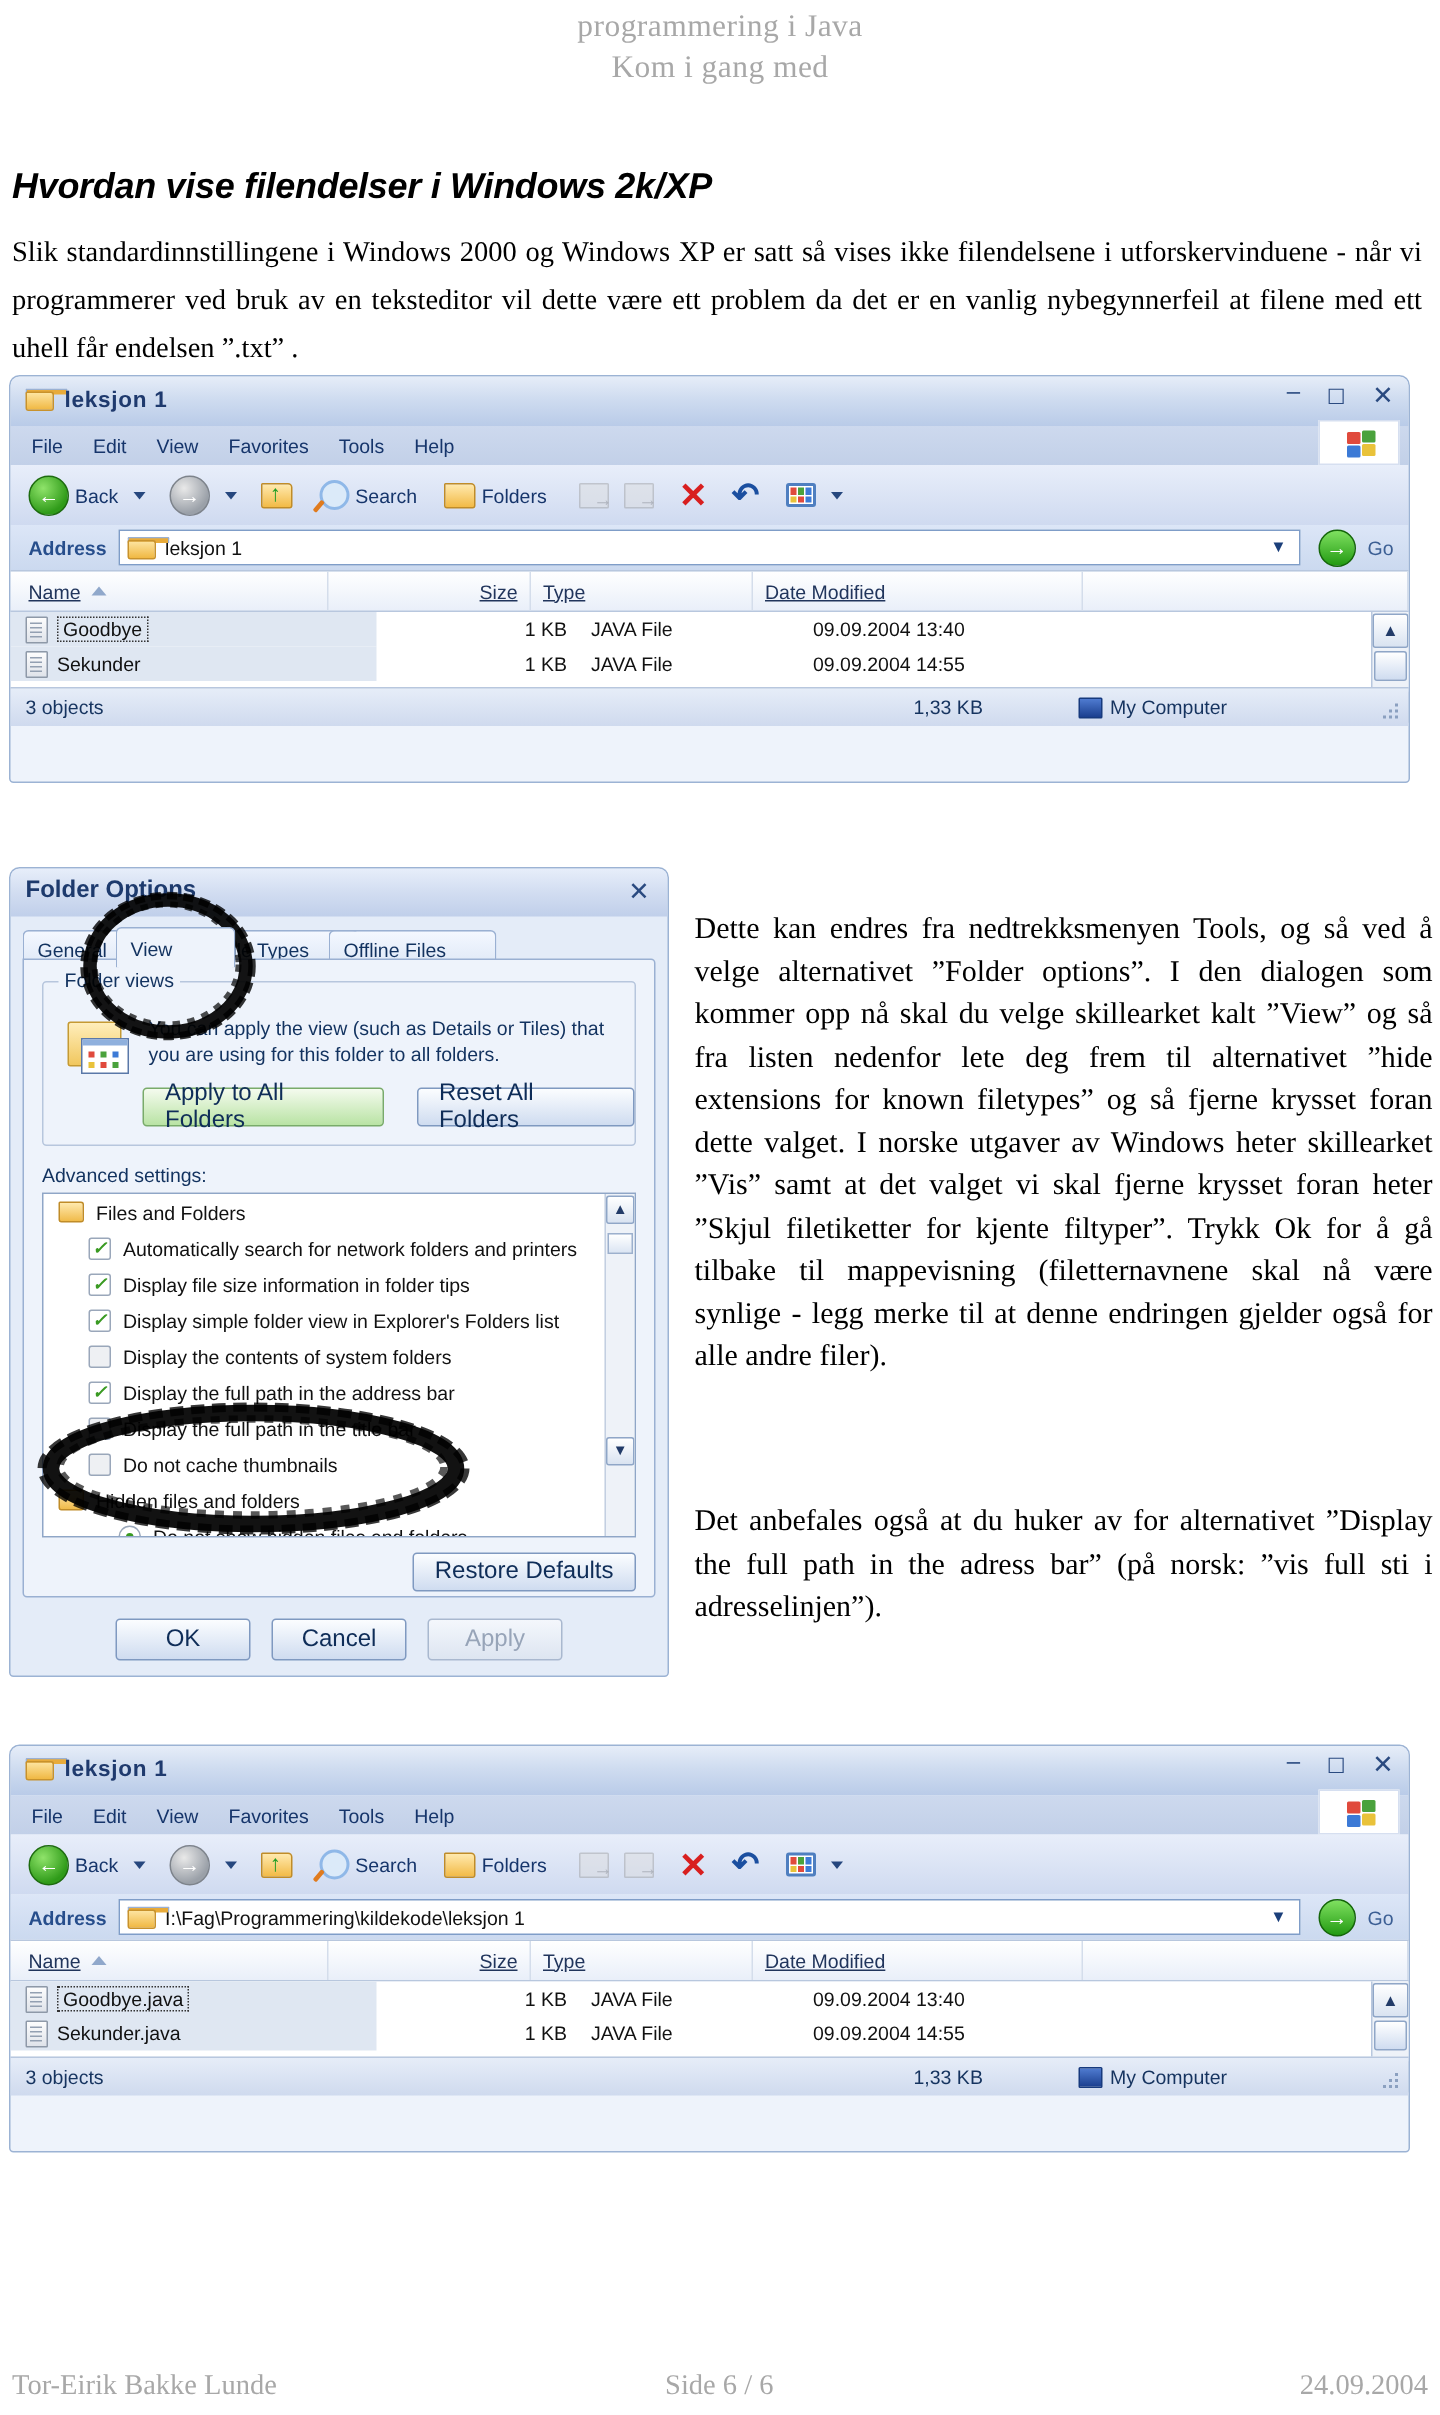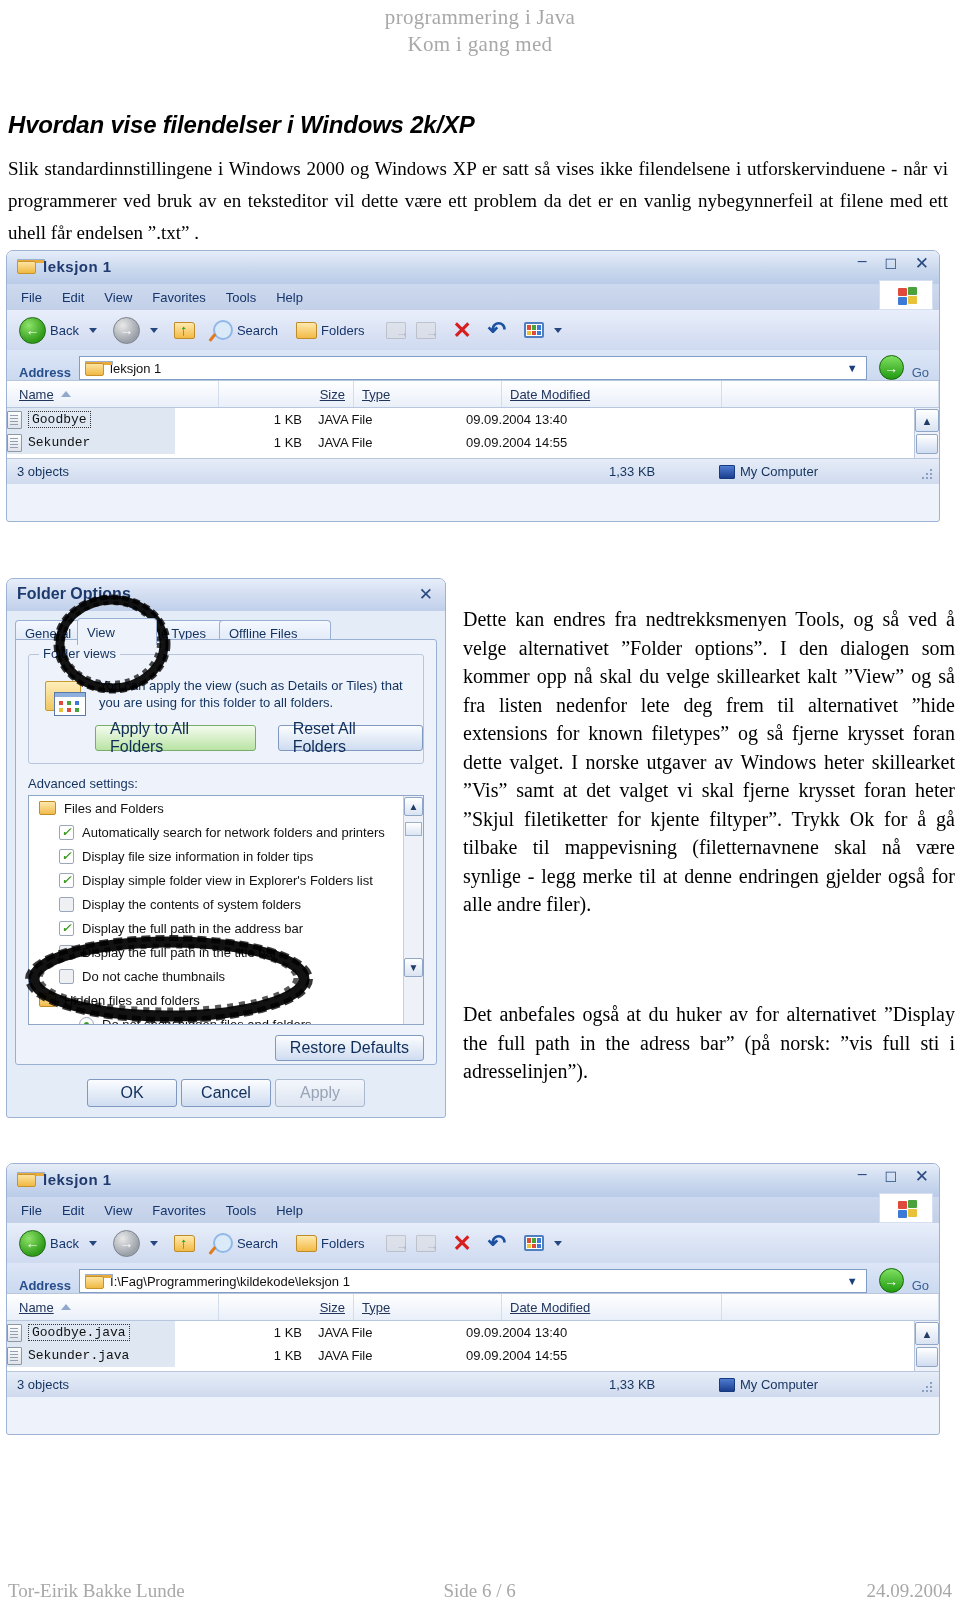--- a/index.html
+++ b/index.html
@@ -179,21 +179,21 @@
   .views i { display:block; }
   .pastearrow {
     width:20px;height:17px;position:relative;opacity:.45;
   }
   .pastearrow .pb{position:absolute;inset:0;background:#dcdcdc;border:1px solid #9a9a9a;border-radius:1px;}
   .pastearrow .pa{position:absolute;right:-2px;top:3px;color:#7d7d7d;font-size:13px;font-weight:bold;}
 
   .exp-addrbar {
     height: 30px;
     background: linear-gradient(to bottom,#dce6f7,#cbd9ef);
-    display:flex; align-items:flex-end; padding-left:12px; gap:8px;
+    display:flex; align-items:center; padding-left:12px; gap:8px;
     font-size:13px; color:#16356b;
     position: relative;
   }
   .addr-label { font-weight:bold; color:#274e8c; font-size:13px; }
   .addr-field {
     flex:1; height:22px; background:#fff; border:1px solid #7f9dc8;
     display:flex; align-items:center; padding-left:5px; gap:6px;
     position:relative; margin-right:4px;
   }
   .addr-text { font-size:13px; color:#111; font-family:"Liberation Sans",sans-serif;}
@@ -215,21 +215,21 @@
   .col.name { width:212px; padding-left:12px; gap:7px;}
   .col.size { width:135px; justify-content:flex-end; padding-right:8px;}
   .col.type { width:148px; padding-left:8px;}
   .col.date { width:220px; padding-left:8px;}
   .col.rest { flex:1; }
   .sortarrow { width:0;height:0;border-left:5px solid transparent;border-right:5px solid transparent;border-bottom:6px solid #90a8cb;}
 
   .exp-rows { background:#fff; position:relative; }
   .exp-row { height:23px; display:flex; align-items:center; font-size:13px; color:#111; }
   .cell { box-sizing:border-box; display:flex; align-items:center; height:100%;}
-  .cell.name { width:168px; gap:6px; background:#dfe7f2;font-family:Liberation Mono, monospace;}
+  .cell.name { width:244px; padding-left:10px; gap:6px; background:#dfe7f2;}
   .cell.size { width:135px; justify-content:flex-end; padding-right:8px;}
   .cell.type { width:148px; padding-left:8px;}
   .cell.date { width:220px; padding-left:8px;}
   .file-ico { width:13px;height:16px;background:linear-gradient(to bottom,#fdfdfd,#dfe3ea);
     border:1px solid #8e99a8; border-radius:1px; position:relative; flex:none;}
   .file-ico:before{content:"";position:absolute;left:2px;top:3px;width:8px;height:1px;
      background:#93a0b2; box-shadow:0 3px 0 #93a0b2,0 6px 0 #93a0b2,0 9px 0 #93a0b2;}
   .selname { border:1px dotted #333; padding:0 3px; background:#dfe7f2; line-height:15px;}
 
   .exp-scroll {
@@ -337,21 +337,21 @@
     display:flex;align-items:center;justify-content:center;flex:none;}
   .rad i{width:5px;height:5px;border-radius:50%;background:#3a9a22;display:block;}
   .folder-sm { width:15px;height:12px;background:linear-gradient(to bottom,#ffe9ae,#f0bb4b);
     border:1px solid #c08c28;border-radius:1px 2px 2px 2px;flex:none;}
   .adv-scroll{position:absolute;right:0;top:0;bottom:0;width:19px;background:#eef2f8;border-left:1px solid #c3cfe1;}
   .adv-sb{width:17px;height:17px;margin:1px auto;background:linear-gradient(to bottom,#fff,#d9e3f1);
     border:1px solid #8fa6c7;border-radius:2px;display:flex;align-items:center;justify-content:center;font-size:10px;color:#223b68;}
   .adv-grip{width:15px;height:12px;margin:6px auto;background:linear-gradient(to bottom,#fff,#dbe5f3);border:1px solid #9cb0cd;}
   .restore-wrap { position:absolute; right:12px; top:395px;margin-left:36px; }
   .dlg-footer { position:absolute; left:0; right:0; bottom:8px; height:32px;
-    display:flex; justify-content:center; gap:4px; align-items:center; }
+    display:flex; justify-content:center; gap:14px; align-items:center; }
   .btn.wide { width:88px; padding:0; height:26px;}
   .btn.disabled { color:#97a4b8; background:linear-gradient(to bottom,#f4f7fc,#dde5f1); border-color:#a9b8cf;}
 
   
   .scribble { position:absolute; pointer-events:none; }
 
   
   .rtext {
     position:absolute;
     left:463px; width:492px;

